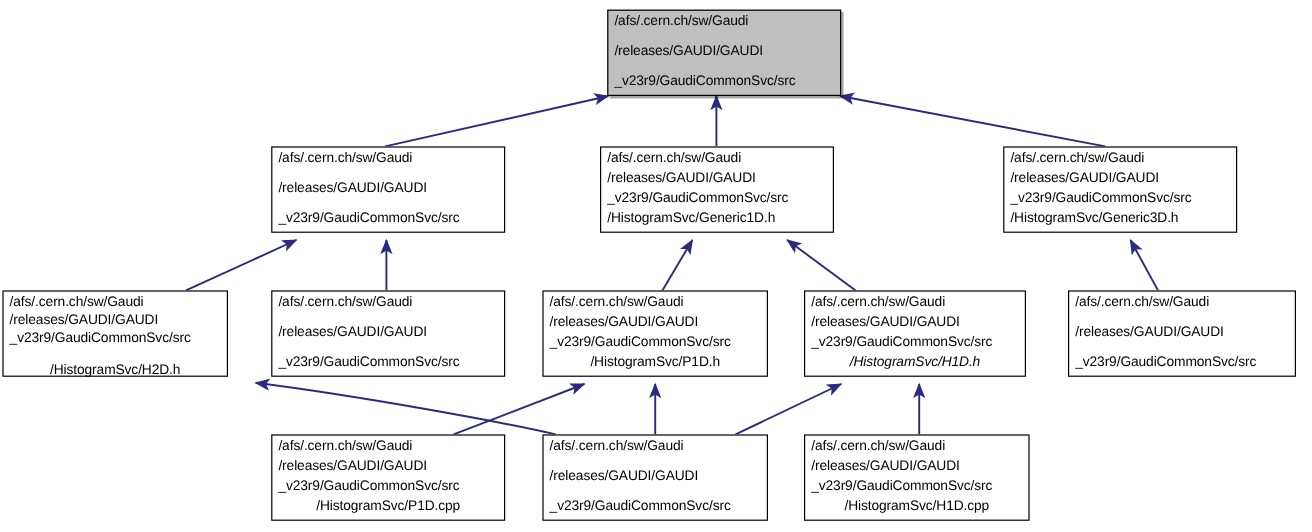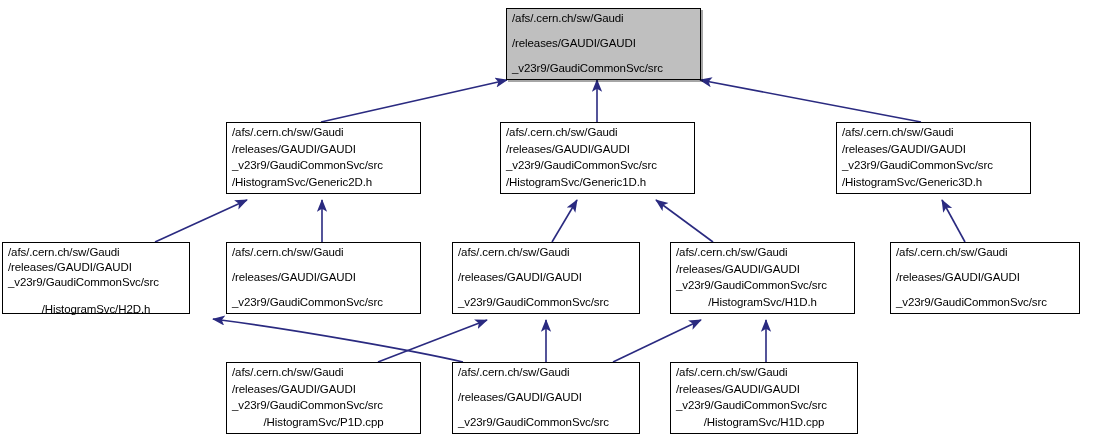--- a/index.html
+++ b/index.html
@@ -108,21 +108,20 @@
   <div class="node root al-left" style="left:506px; top:8px; width:195px; height:72px;">
     <span class="ln">/afs/.cern.ch/sw/Gaudi</span>
     <span class="ln">/releases/GAUDI/GAUDI</span>
     <span class="ln">_v23r9/GaudiCommonSvc/src</span>
   </div>
 
   <div class="node al-left" style="left:226px; top:122px; width:195px; height:72px;">
     <span class="ln">/afs/.cern.ch/sw/Gaudi</span>
     <span class="ln">/releases/GAUDI/GAUDI</span>
     <span class="ln">_v23r9/GaudiCommonSvc/src</span>
-    <span class="ln">/HistogramSvc/Generic2D.h</span>
   </div>
 
   <div class="node al-left" style="left:500px; top:122px; width:195px; height:72px;">
     <span class="ln">/afs/.cern.ch/sw/Gaudi</span>
     <span class="ln">/releases/GAUDI/GAUDI</span>
     <span class="ln">_v23r9/GaudiCommonSvc/src</span>
     <span class="ln">/HistogramSvc/Generic1D.h</span>
   </div>
 
   <div class="node al-left" style="left:836px; top:122px; width:195px; height:72px;">
@@ -142,27 +141,28 @@
   <div class="node al-left" style="left:226px; top:242px; width:195px; height:72px;">
     <span class="ln">/afs/.cern.ch/sw/Gaudi</span>
     <span class="ln">/releases/GAUDI/GAUDI</span>
     <span class="ln">_v23r9/GaudiCommonSvc/src</span>
   </div>
 
   <div class="node al-left" style="left:452px; top:242px; width:188px; height:72px;">
     <span class="ln">/afs/.cern.ch/sw/Gaudi</span>
     <span class="ln">/releases/GAUDI/GAUDI</span>
     <span class="ln">_v23r9/GaudiCommonSvc/src</span>
+    <span class="ln" style="text-align:center;">/HistogramSvc/P1D.h</span>
   </div>
 
   <div class="node al-left" style="left:670px; top:242px; width:185px; height:72px;">
     <span class="ln">/afs/.cern.ch/sw/Gaudi</span>
     <span class="ln">/releases/GAUDI/GAUDI</span>
     <span class="ln">_v23r9/GaudiCommonSvc/src</span>
-    <span class="ln" style="text-align:center;">/HistogramSvc/H1D.h</span>
+    <span class="ln" style="text-align:center;font-style:italic;">/HistogramSvc/H1D.h</span>
   </div>
 
   <div class="node al-left" style="left:890px; top:242px; width:190px; height:72px;">
     <span class="ln">/afs/.cern.ch/sw/Gaudi</span>
     <span class="ln">/releases/GAUDI/GAUDI</span>
     <span class="ln">_v23r9/GaudiCommonSvc/src</span>
   </div>
 
   <div class="node al-left" style="left:226px; top:362px; width:195px; height:72px;">
     <span class="ln">/afs/.cern.ch/sw/Gaudi</span>

